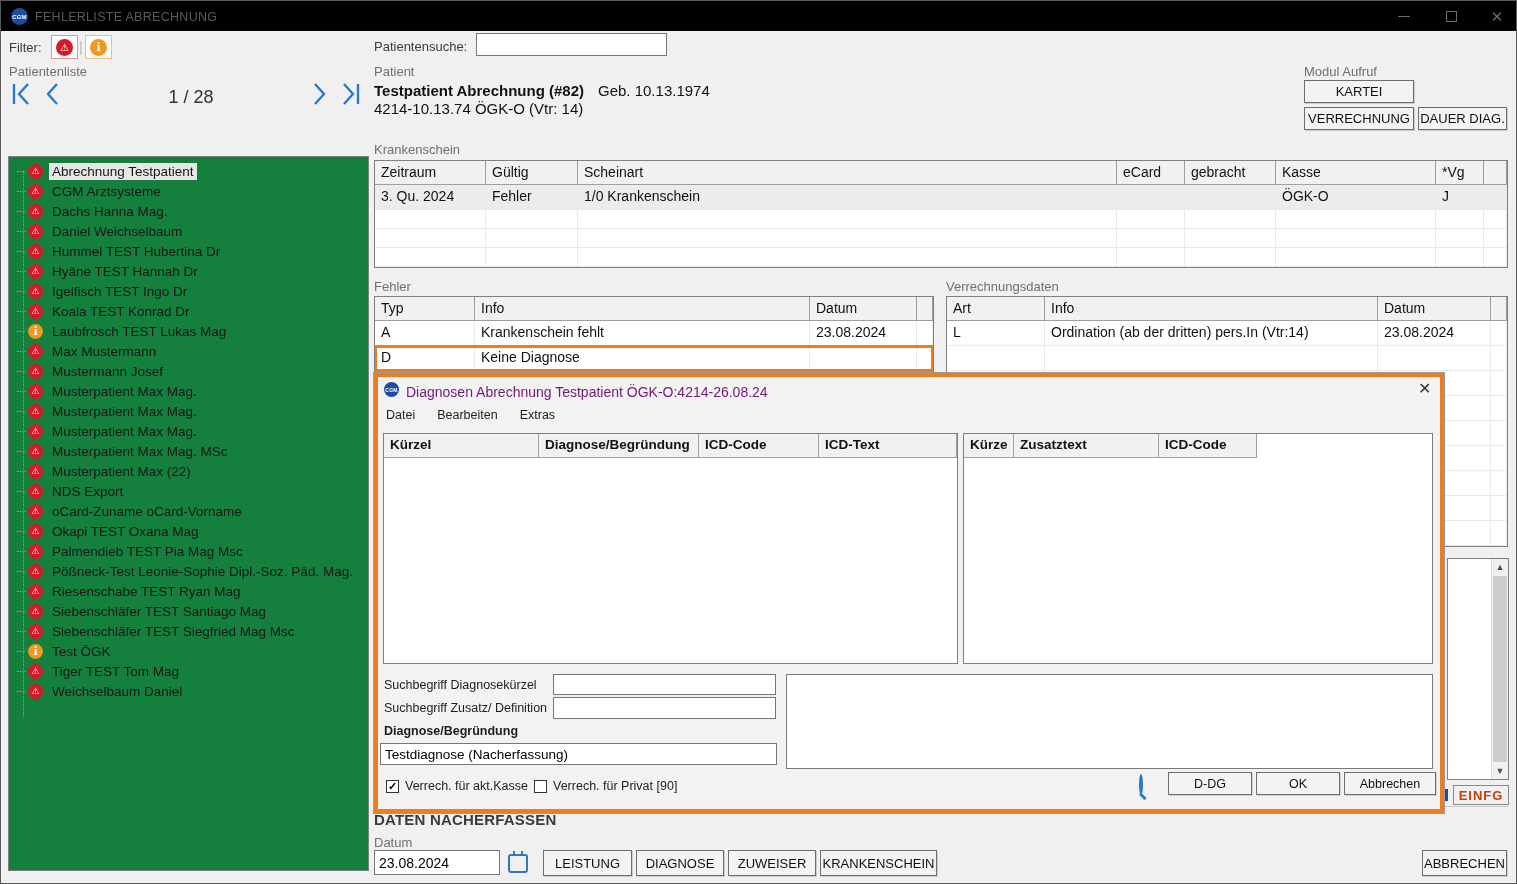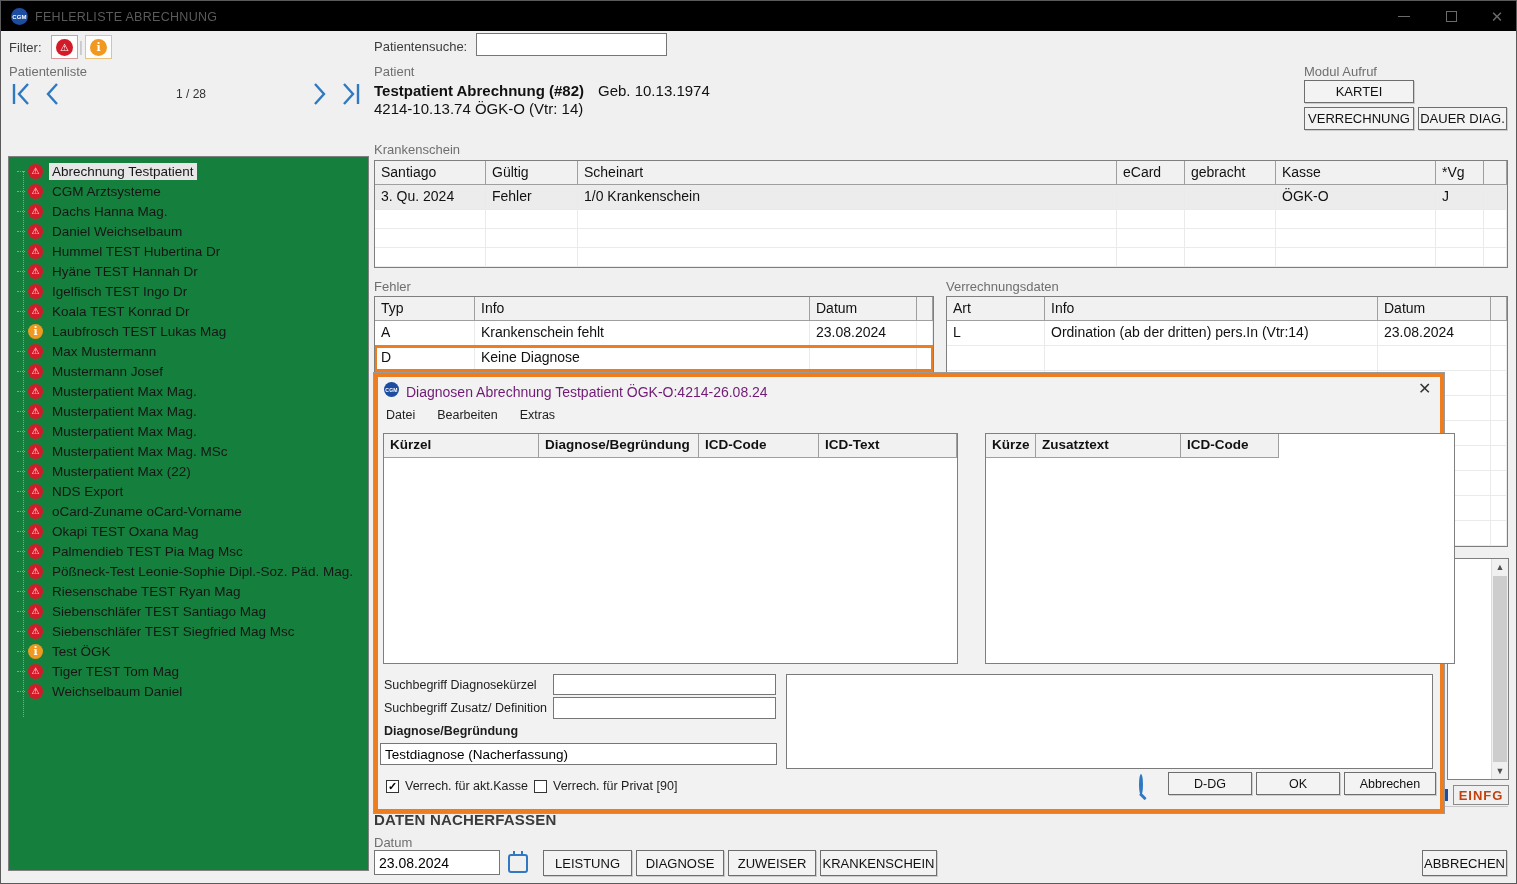--- a/index.html
+++ b/index.html
@@ -128,21 +128,21 @@
     <svg width="22" height="26" viewBox="0 0 22 26">
         <line x1="3" y1="3" x2="3" y2="23" stroke="#2E79C2" stroke-width="2.4"></line>
         <path d="M17 3 L8 13 L17 23" fill="none" stroke="#2E79C2" stroke-width="2.4"></path>
       </svg>
   </div>
   <div class="abs nav" style="left:42px;top:80px;">
     <svg width="18" height="26" viewBox="0 0 18 26">
         <path d="M14 3 L5 13 L14 23" fill="none" stroke="#2E79C2" stroke-width="2.4"></path>
       </svg>
   </div>
-  <div class="abs" style="left:150px;top:86px;width:80px;text-align:center;font-size:12px;color:#333;">1 / 28</div>
+  <div class="abs" style="left:150px;top:86px;width:80px;text-align:center;font-size:18px;color:#333;">1 / 28</div>
   <div class="abs nav" style="left:310px;top:80px;">
     <svg width="18" height="26" viewBox="0 0 18 26">
         <path d="M4 3 L13 13 L4 23" fill="none" stroke="#2E79C2" stroke-width="2.4"></path>
       </svg>
   </div>
   <div class="abs nav" style="left:338px;top:80px;">
     <svg width="22" height="26" viewBox="0 0 22 26">
         <path d="M5 3 L14 13 L5 23" fill="none" stroke="#2E79C2" stroke-width="2.4"></path>
         <line x1="19" y1="3" x2="19" y2="23" stroke="#2E79C2" stroke-width="2.4"></line>
       </svg>
@@ -154,21 +154,21 @@
   <div class="abs" style="left:373px;top:99px;font-size:15px;">4214-10.13.74 ÖGK-O (Vtr: 14)</div>
 
   <div class="abs lbl" style="left:1303px;top:63px;">Modul Aufruf</div>
   <div class="btn" style="left:1303px;top:79px;width:110px;height:23px;">KARTEI</div>
   <div class="btn" style="left:1303px;top:106px;width:110px;height:23px;">VERRECHNUNG</div>
   <div class="btn" style="left:1417px;top:106px;width:89px;height:23px;">DAUER DIAG.</div>
 
   <div class="abs lbl" style="left:373px;top:141px;">Krankenschein</div>
   <div class="tbl" style="left:373px;top:159px;width:1134px;height:108px;">
     <div class="thead">
-      <div class="cell" style="width:111px;">Santiago</div>
+      <div class="cell" style="width:111px;">Zeitraum</div>
       <div class="cell" style="width:92px;">Gültig</div>
       <div class="cell" style="width:539px;">Scheinart</div>
       <div class="cell" style="width:68px;">eCard</div>
       <div class="cell" style="width:91px;">gebracht</div>
       <div class="cell" style="width:160px;">Kasse</div>
       <div class="cell" style="width:48px;">*Vg</div>
       <div class="cell fill"></div>
     </div>
     <div class="trow sel-row">
       <div class="cell" style="width:111px;">3. Qu. 2024</div>
@@ -501,21 +501,21 @@
 
     <div class="tbl" style="left:5px;top:56px;width:575px;height:231px;">
       <div class="thead bold-head">
         <div class="cell" style="width:155px;">Kürzel</div>
         <div class="cell" style="width:160px;">Diagnose/Begründung</div>
         <div class="cell" style="width:120px;">ICD-Code</div>
         <div class="cell fill">ICD-Text</div>
       </div>
     </div>
 
-    <div class="tbl" style="left:607px;top:56px;width:470px;height:231px;">
+    <div class="tbl" style="left:585px;top:56px;width:470px;height:231px;">
       <div class="thead bold-head">
         <div class="cell" style="width:50px;">Kürze</div>
         <div class="cell" style="width:145px;">Zusatztext</div>
         <div class="cell" style="width:98px;">ICD-Code</div>
         <div class="cell fill nohead"></div>
       </div>
     </div>
 
     <div class="abs mlabel" style="left:6px;top:301px;">Suchbegriff Diagnosekürzel</div>
     <input class="abs txt" style="left: 175px; top: 297px; width: 223px; height: 21px;" value="">

